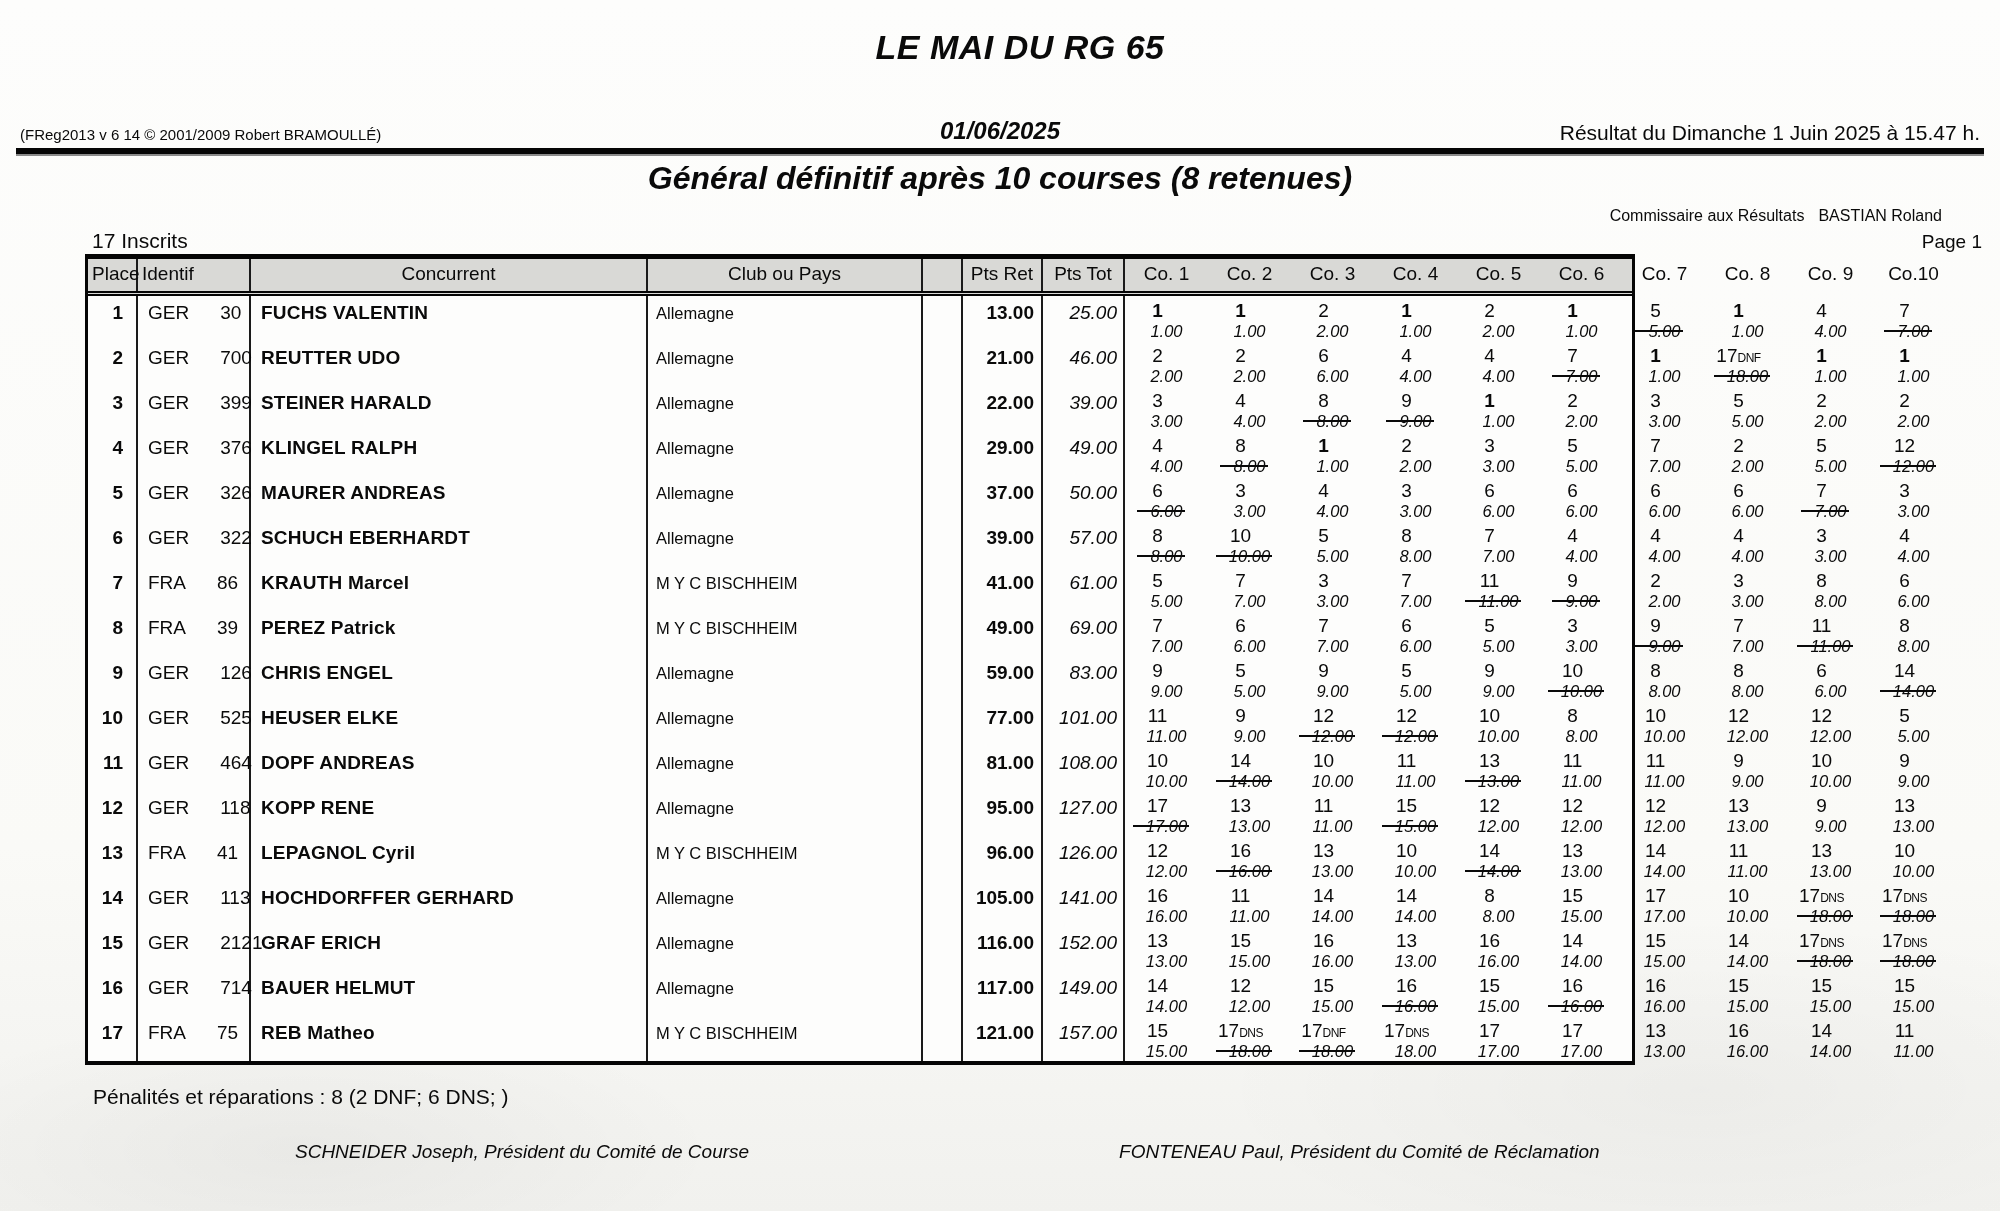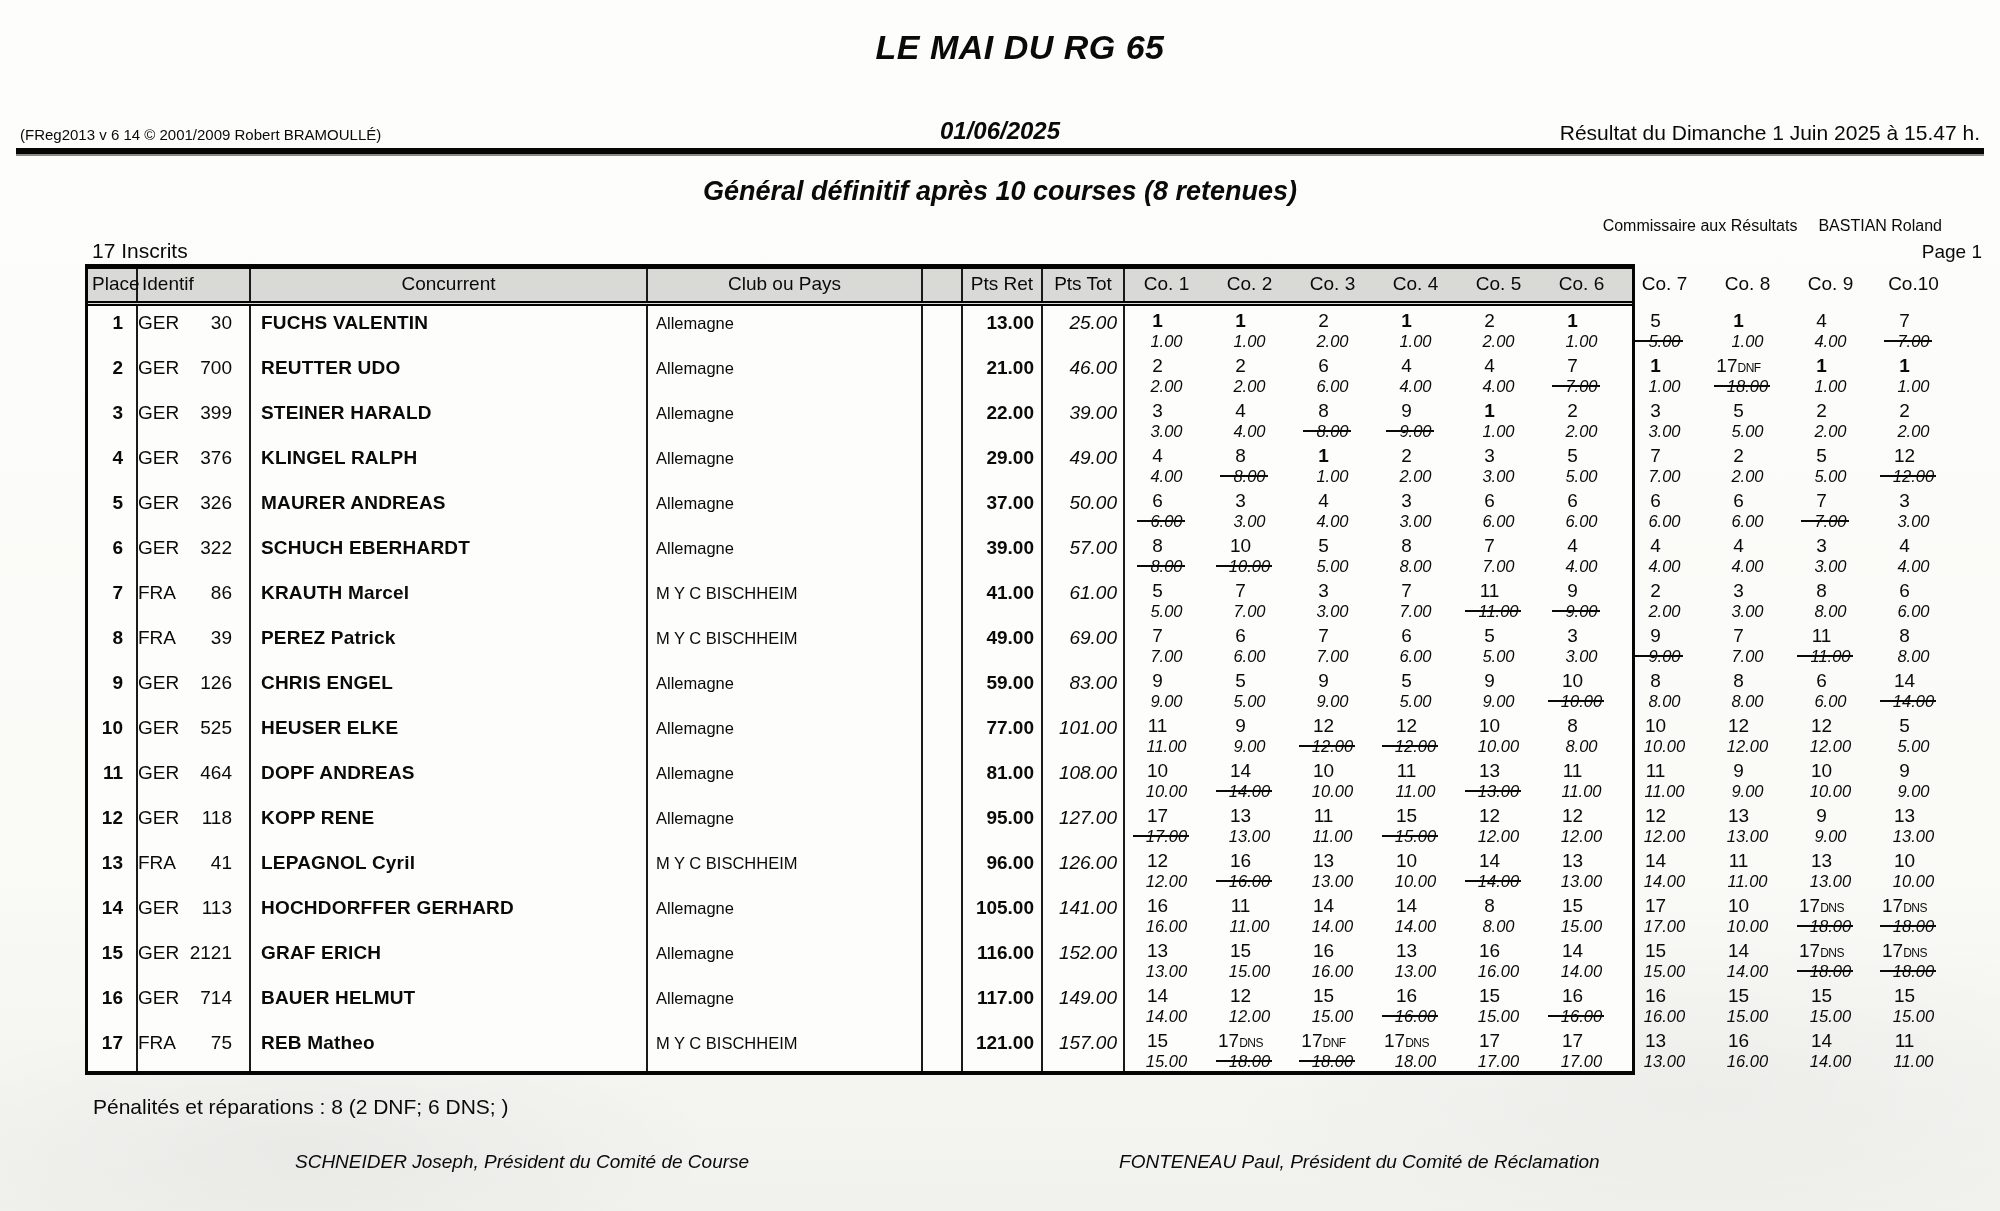--- a/index.html
+++ b/index.html
@@ -23,24 +23,24 @@
   .meta-row {
     display:grid; grid-template-columns:1fr auto 1fr;
     align-items:end; margin-top:50px; padding:0 20px;
   }
   .credit { font-size:15px; justify-self:start; padding-bottom:2px; }
   .date { font-size:24px; font-weight:bold; font-style:italic; justify-self:center; }
   .result-datetime { font-size:21px; justify-self:end; }
 
   .header-rule { margin:3px 16px 0 16px; height:4px; border-top:6px solid #050505; border-bottom:2px solid #8a8a8a; }
 
-  .subtitle { text-align:center; font-size:27px; font-weight:bold; font-style:italic; margin-top:20px; }
+  .subtitle { text-align:center; font-size:32px; font-weight:bold; font-style:italic; margin-top:4px; }
 
   .commissaire { text-align:right; margin:10px 58px 0 0; font-size:16px; }
-  .commissaire .c-name { margin-left:21px; }
+  .commissaire .c-name { margin-left:14px; }
 
   .inscrits-row { display:flex; justify-content:space-between; align-items:flex-end; margin-top:4px; padding:0 18px 1px 92px; }
   .inscrits { font-size:21px; }
   .page-num { font-size:19px; }
 
   
   .results-table {
     margin-left:85px; width:1550px;
     border:3px solid #050505; border-top:5px solid #050505; border-bottom:4px solid #050505;
     background:#fdfdfc;
@@ -51,21 +51,21 @@
   }
   .thead { background:#d9d9d6; border-bottom:5px double #050505; }
   .h-cell { font-size:19px; height:32px; line-height:30px; white-space:nowrap; padding-left:4px; }
   .h-cell.b { border-right:2px solid #1a1a1a; }
   .h-cell.ctr { text-align:center; padding-left:0; }
 
   .body-row { height:45px; }
   .cell { white-space:nowrap; padding-top:6px; font-size:19px; }
   .cell.b { border-right:2px solid #1a1a1a; }
   .place { font-weight:bold; text-align:right; padding-right:13px; }
-  .identif { display:flex; justify-content:space-between; padding-right:17px; }
+  .identif { display:flex; justify-content:space-between; padding-left:10px; padding-right:17px;gap:31px; }
   .name { font-weight:bold; padding-left:10px; letter-spacing:.2px; }
   .club { font-size:16.5px; padding-left:8px; padding-top:8px; }
   .ptsret { font-weight:bold; text-align:right; padding-right:7px; }
   .ptstot { font-style:italic; text-align:right; padding-right:6px; }
 
   .race { display:flex; flex-direction:column; align-items:center; padding-top:4px; }
   .pos { height:21px; line-height:21px; font-size:19px; transform:translateX(-9px); }
   .pos.win { font-weight:bold; }
   .pos .sfx { font-size:12px; letter-spacing:-0.5px; }
   .pt { height:20px; line-height:20px; font-size:16.5px; font-style:italic; position:relative; }

